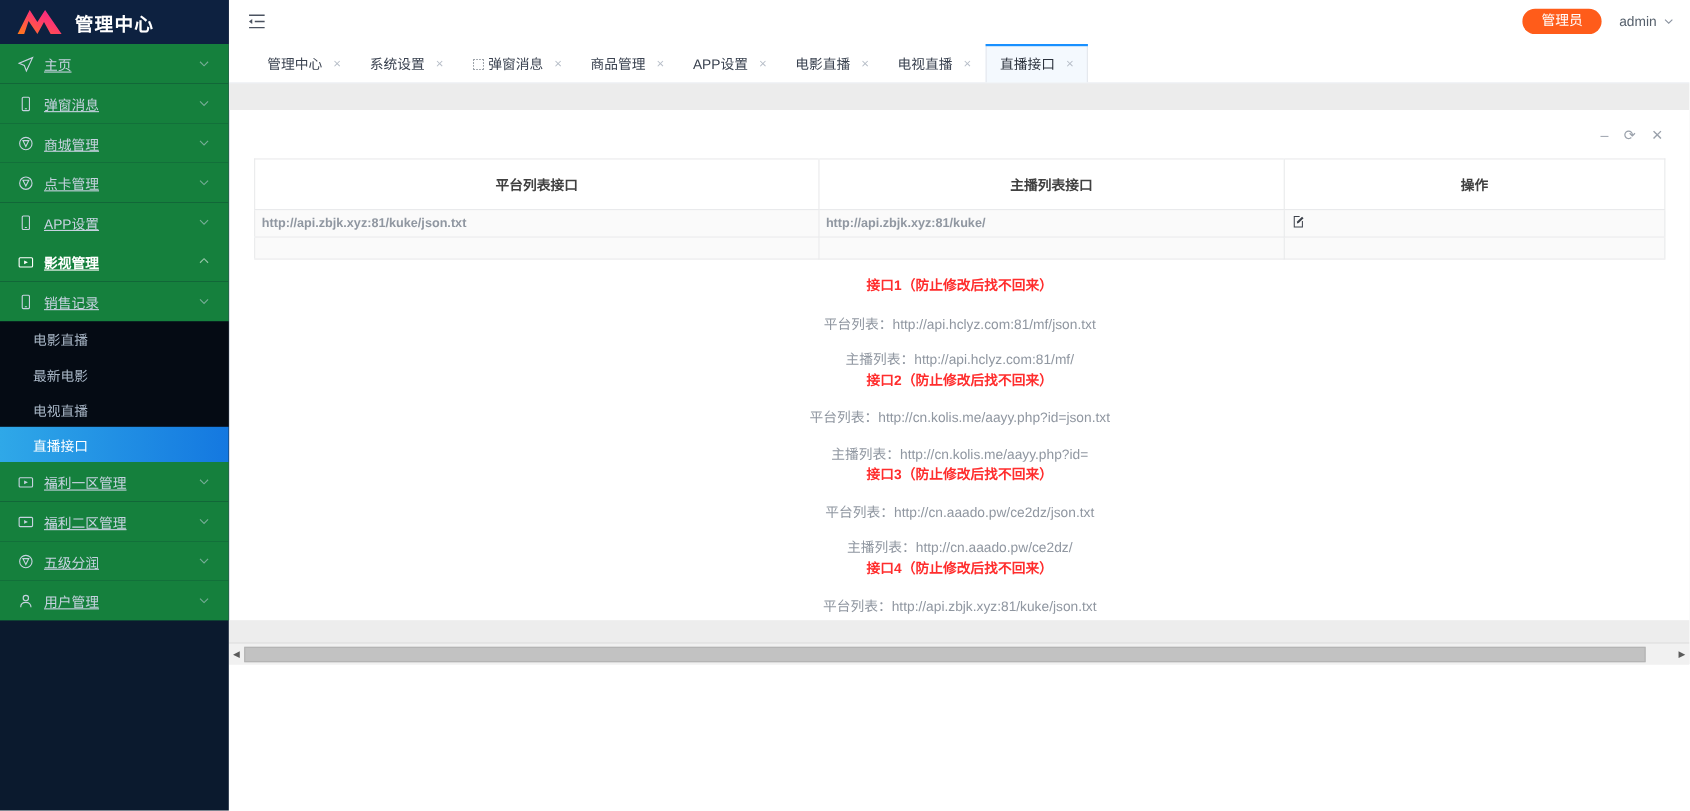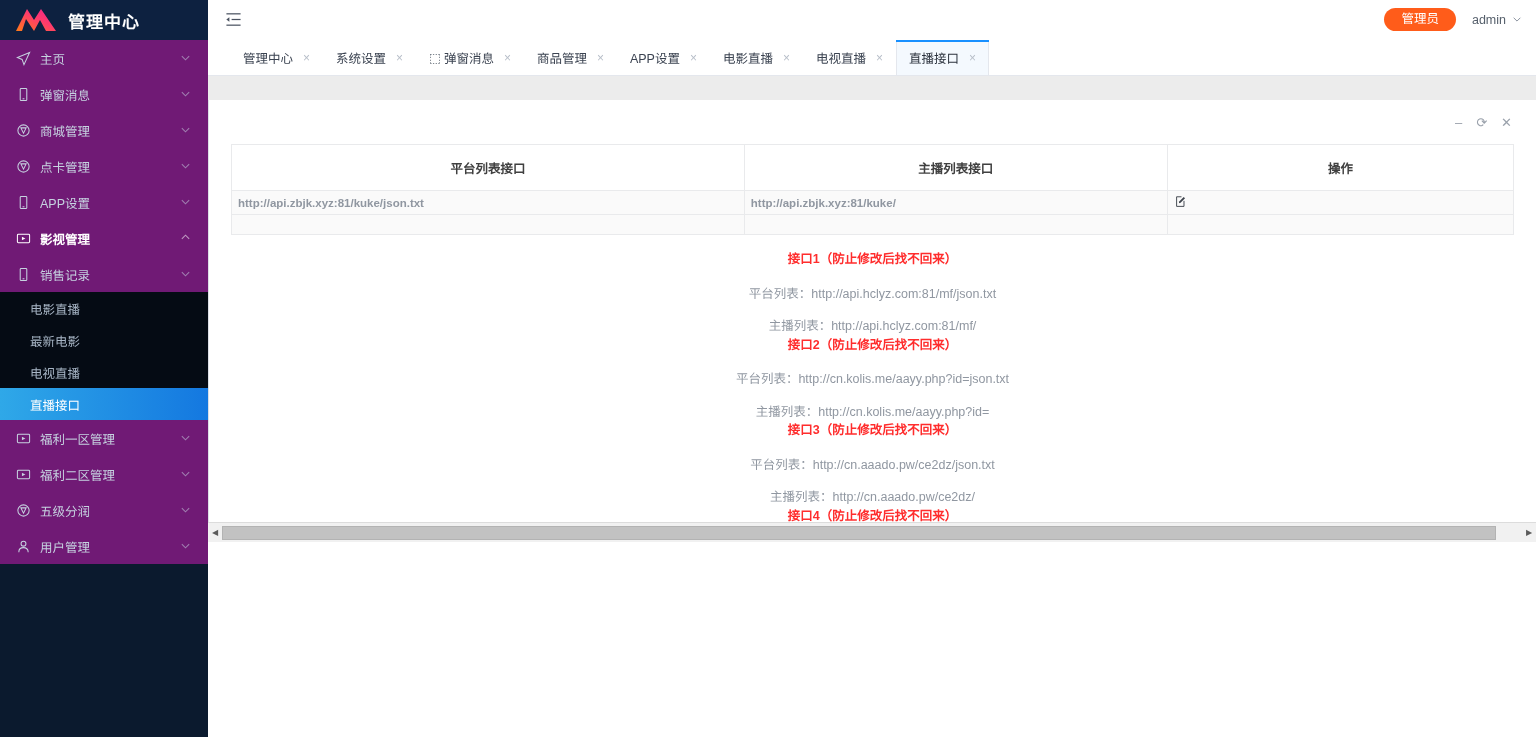--- a/index.html
+++ b/index.html
@@ -36,21 +36,22 @@
 
   .sb-menu { padding-top: 0; }
   .sb-item {
     height: 36px;
     display: flex; align-items: center;
     padding: 0 16px 0 14px;
     color: #c6d2e0;
     font-size: 12.5px;
     cursor: pointer;
     position: relative;
-    background: #701a75;
+    background: #15803d;
+    text-decoration: underline;
   }
   .sb-item .ic { width: 18px; height: 18px; flex: 0 0 18px; margin-right: 8px; display:flex; align-items:center; justify-content:center; }
   .sb-item .ic svg { display: block; }
   .sb-item .lbl { flex: 1 1 auto; white-space: nowrap; }
   .sb-item .arrow { width: 12px; height: 12px; flex: 0 0 12px; opacity: .55; }
   .sb-item.expanded { color: #ffffff; font-weight: 700; }
 
   .sb-sub { background: #050b14; }
   .sb-subitem {
     height: 32px;
@@ -59,21 +60,21 @@
     color: #a8b6c6;
     font-size: 12.5px;
     cursor: pointer;
   }
   .sb-subitem.active {
     background: linear-gradient(90deg, #2fa8e8 0%, #1478e0 100%);
     color: #ffffff;
   }
 
   
-  .right { flex: 1 1 auto; height: 542px; display: flex; flex-direction: column; min-width: 0; }
+  .right { flex: 1 1 auto; height: 604px; display: flex; flex-direction: column; min-width: 0; }
 
   .topbar {
     height: 40px; flex: 0 0 40px;
     background: #ffffff;
     display: flex; align-items: center;
     padding: 0 14px 0 14px;
     border-bottom: 1px solid #ffffff;
   }
   .fold-btn { width: 22px; height: 22px; display: flex; align-items: center; justify-content: center; cursor: pointer; }
   .topbar-spacer { flex: 1 1 auto; }

